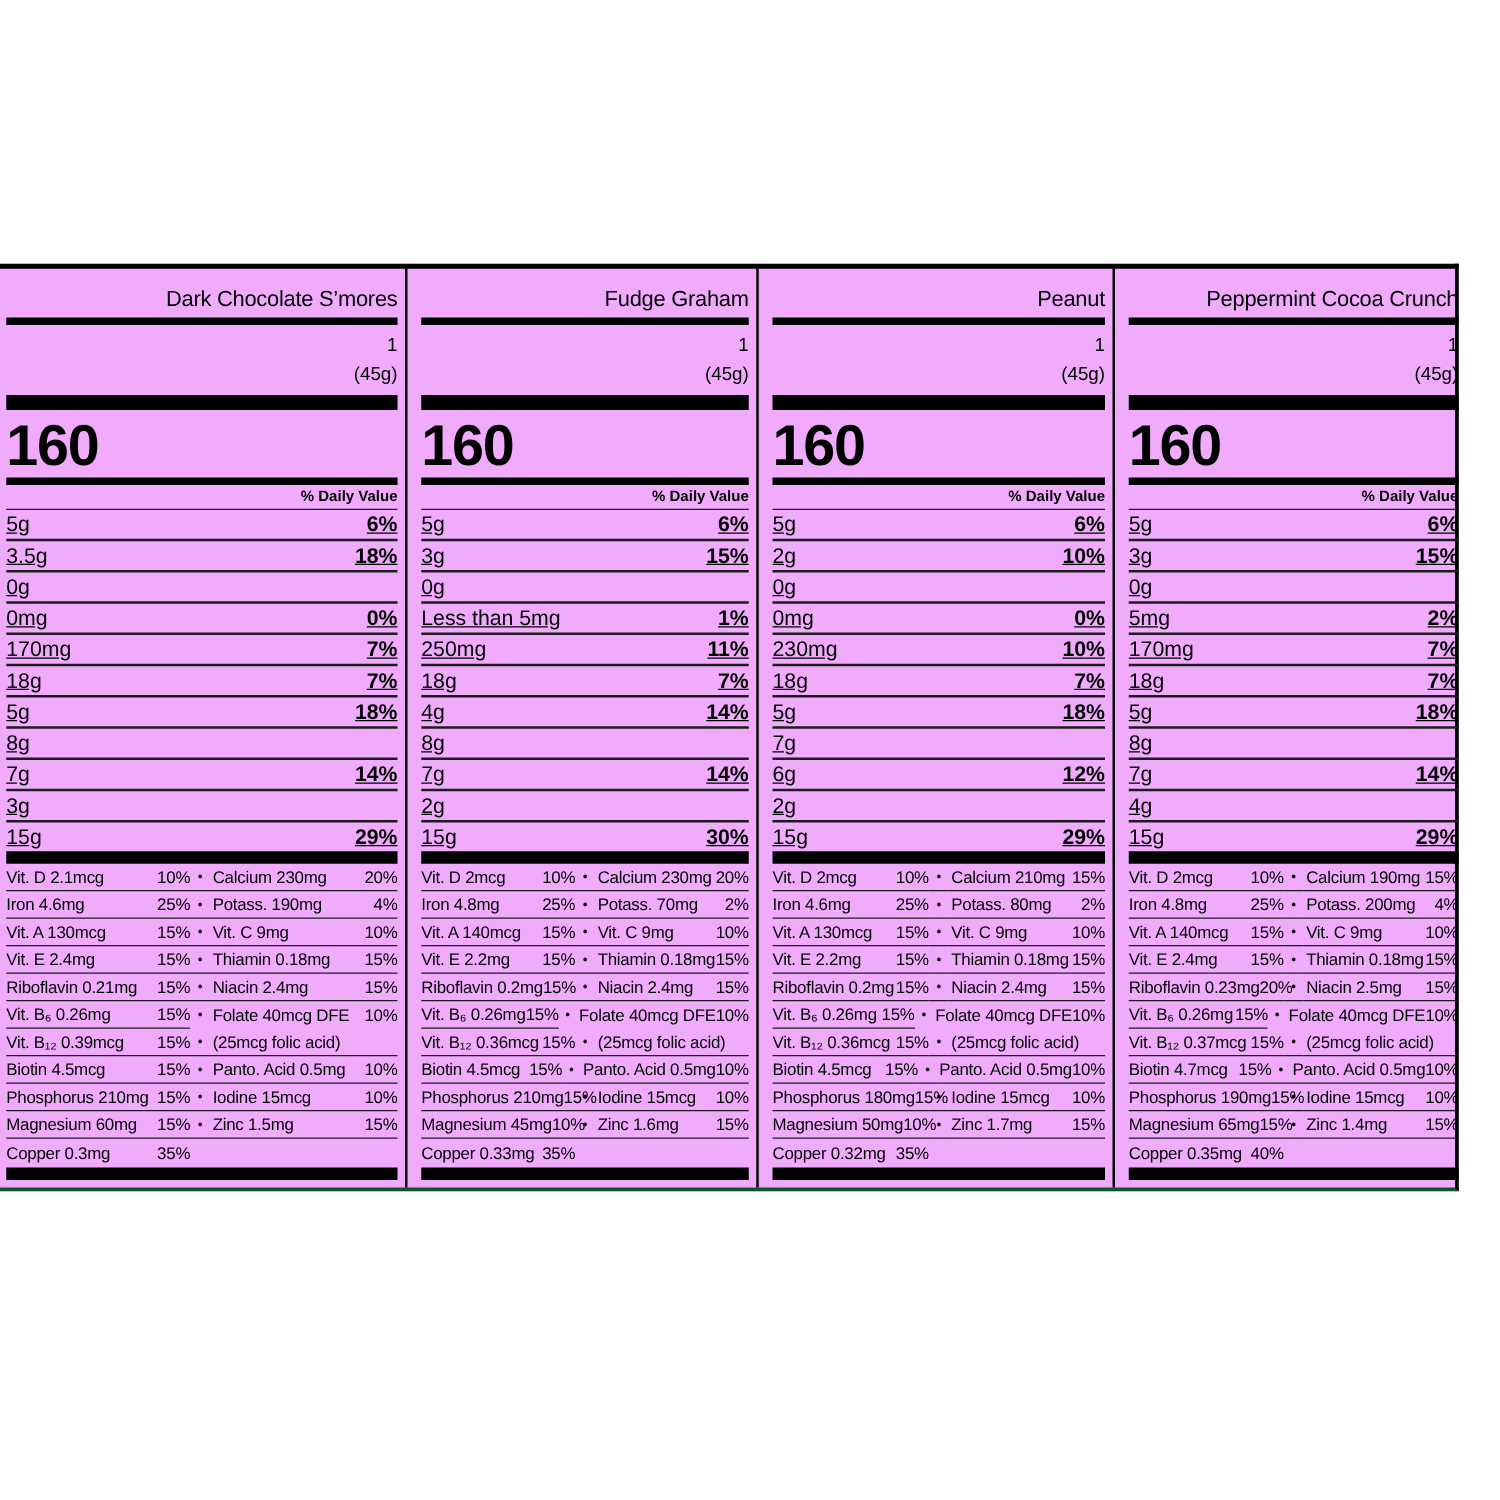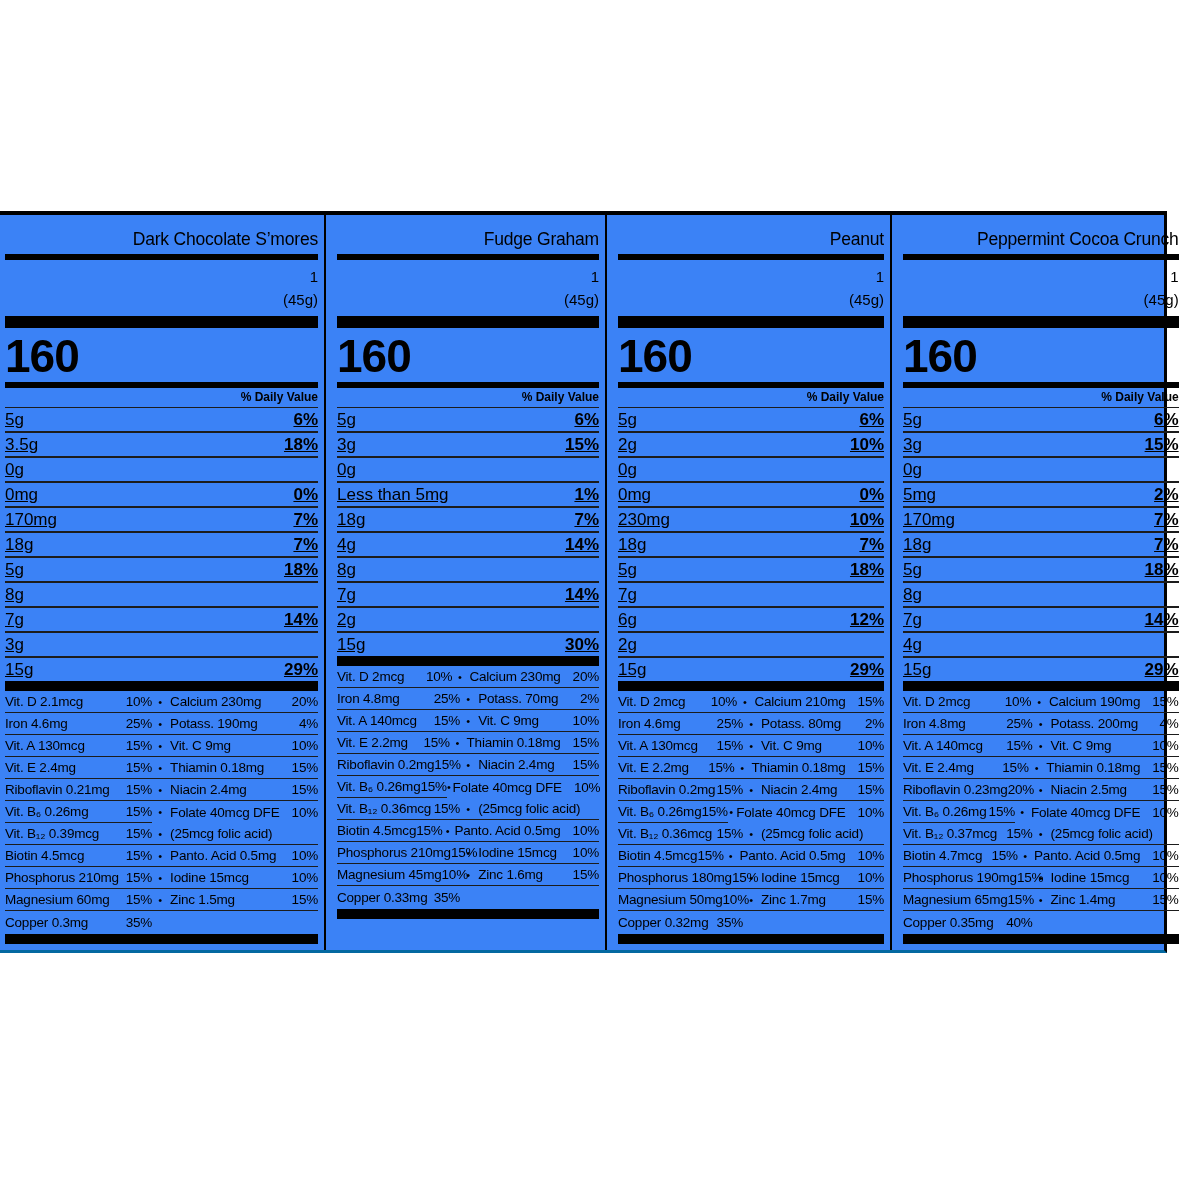--- a/index.html
+++ b/index.html
@@ -3,22 +3,22 @@
 <meta charset="utf-8">
 <style>
   html,body{margin:0;padding:0;}
   body{
     width:1200px;height:1200px;position:relative;background:#ffffff;
     font-family:"Liberation Sans","DejaVu Sans",sans-serif;color:#000;
     overflow:hidden;
   }
   .panel{
     position:absolute;top:211px;left:0;width:1167px;box-sizing:border-box;
-    border-top:4px solid #000;border-right:3px solid #000;border-bottom:3px solid #0369a1;
-    display:grid;grid-template-columns:324px 281px 285px 1fr;background:#3b82f6;
+    border-top:4px solid #000;border-right:3px solid #000;border-bottom:3px solid #14532d;
+    display:grid;grid-template-columns:324px 281px 285px 1fr;background:#f0abfc;
   }
   .col{box-sizing:border-box;padding:0 6px 6px 5px;display:flex;flex-direction:column;}
   .col + .col{border-left:2px solid #000;padding-left:11px;}
   .prod-name{margin-top:14px;font-size:17.5px;line-height:20px;text-align:right;letter-spacing:-0.2px;white-space:nowrap;}
   .bar{background:#000;width:100%;}
   .bar1{height:6px;margin-top:5px;}
   .servings{font-size:15px;line-height:18px;text-align:right;margin-top:8px;}
   .serving-size{font-size:15px;line-height:18px;text-align:right;margin-top:5px;}
   .bar2{height:12px;margin-top:7px;}
   .calories{font-size:46px;font-weight:bold;line-height:46px;text-align:left;letter-spacing:-1px;margin-top:5px;}
@@ -28,21 +28,21 @@
   .nrow{display:flex;justify-content:space-between;align-items:center;height:23px;font-size:17px;border-bottom:2px solid #1c1c1c;}
   .rows .nrow:last-child{border-bottom:none;}
   .amt{text-align:left;white-space:nowrap;}
   .pct{font-weight:bold;text-align:right;white-space:nowrap;}
   .bar-vit{height:10px;}
   .vits{}
   .vrow{display:flex;align-items:stretch;height:22px;font-size:13.5px;letter-spacing:-0.2px;}
   .vhalf{display:flex;align-items:center;border-bottom:1.5px solid #1c1c1c;box-sizing:border-box;}
   .vleft{width:47%;}
   .vbul{width:16px;display:flex;align-items:center;justify-content:center;font-size:11px;border-bottom:1.5px solid #1c1c1c;box-sizing:border-box;}
-  .vright{flex:1;padding-left:2px;gap:12px;}
+  .vright{flex:1;padding-left:2px;}
   .vname{flex:1;text-align:left;white-space:nowrap;}
   .vpct{text-align:right;white-space:nowrap;}
   .vrow.rule-left .vbul,.vrow.rule-left .vright{border-bottom:none;}
   .vrow.copper .vhalf,.vrow.copper .vbul{border-bottom:none;}
   .vrow.copper .vbul{opacity:0;}
   .bar-bottom{height:10px;margin-top:1px;}
 </style>
 </head>
 <body>
 
@@ -249,20 +249,24 @@
         </div>
         <div class="nrow">
           <span class="amt">0g</span>
           <span class="pct"></span>
         </div>
         <div class="nrow">
           <span class="amt">Less than 5mg</span>
           <span class="pct">1%</span>
         </div>
         <div class="nrow">
+          <span class="amt">250mg</span>
+          <span class="pct">11%</span>
+        </div>
+        <div class="nrow">
           <span class="amt">18g</span>
           <span class="pct">7%</span>
         </div>
         <div class="nrow">
           <span class="amt">4g</span>
           <span class="pct">14%</span>
         </div>
         <div class="nrow">
           <span class="amt">8g</span>
           <span class="pct"></span>

